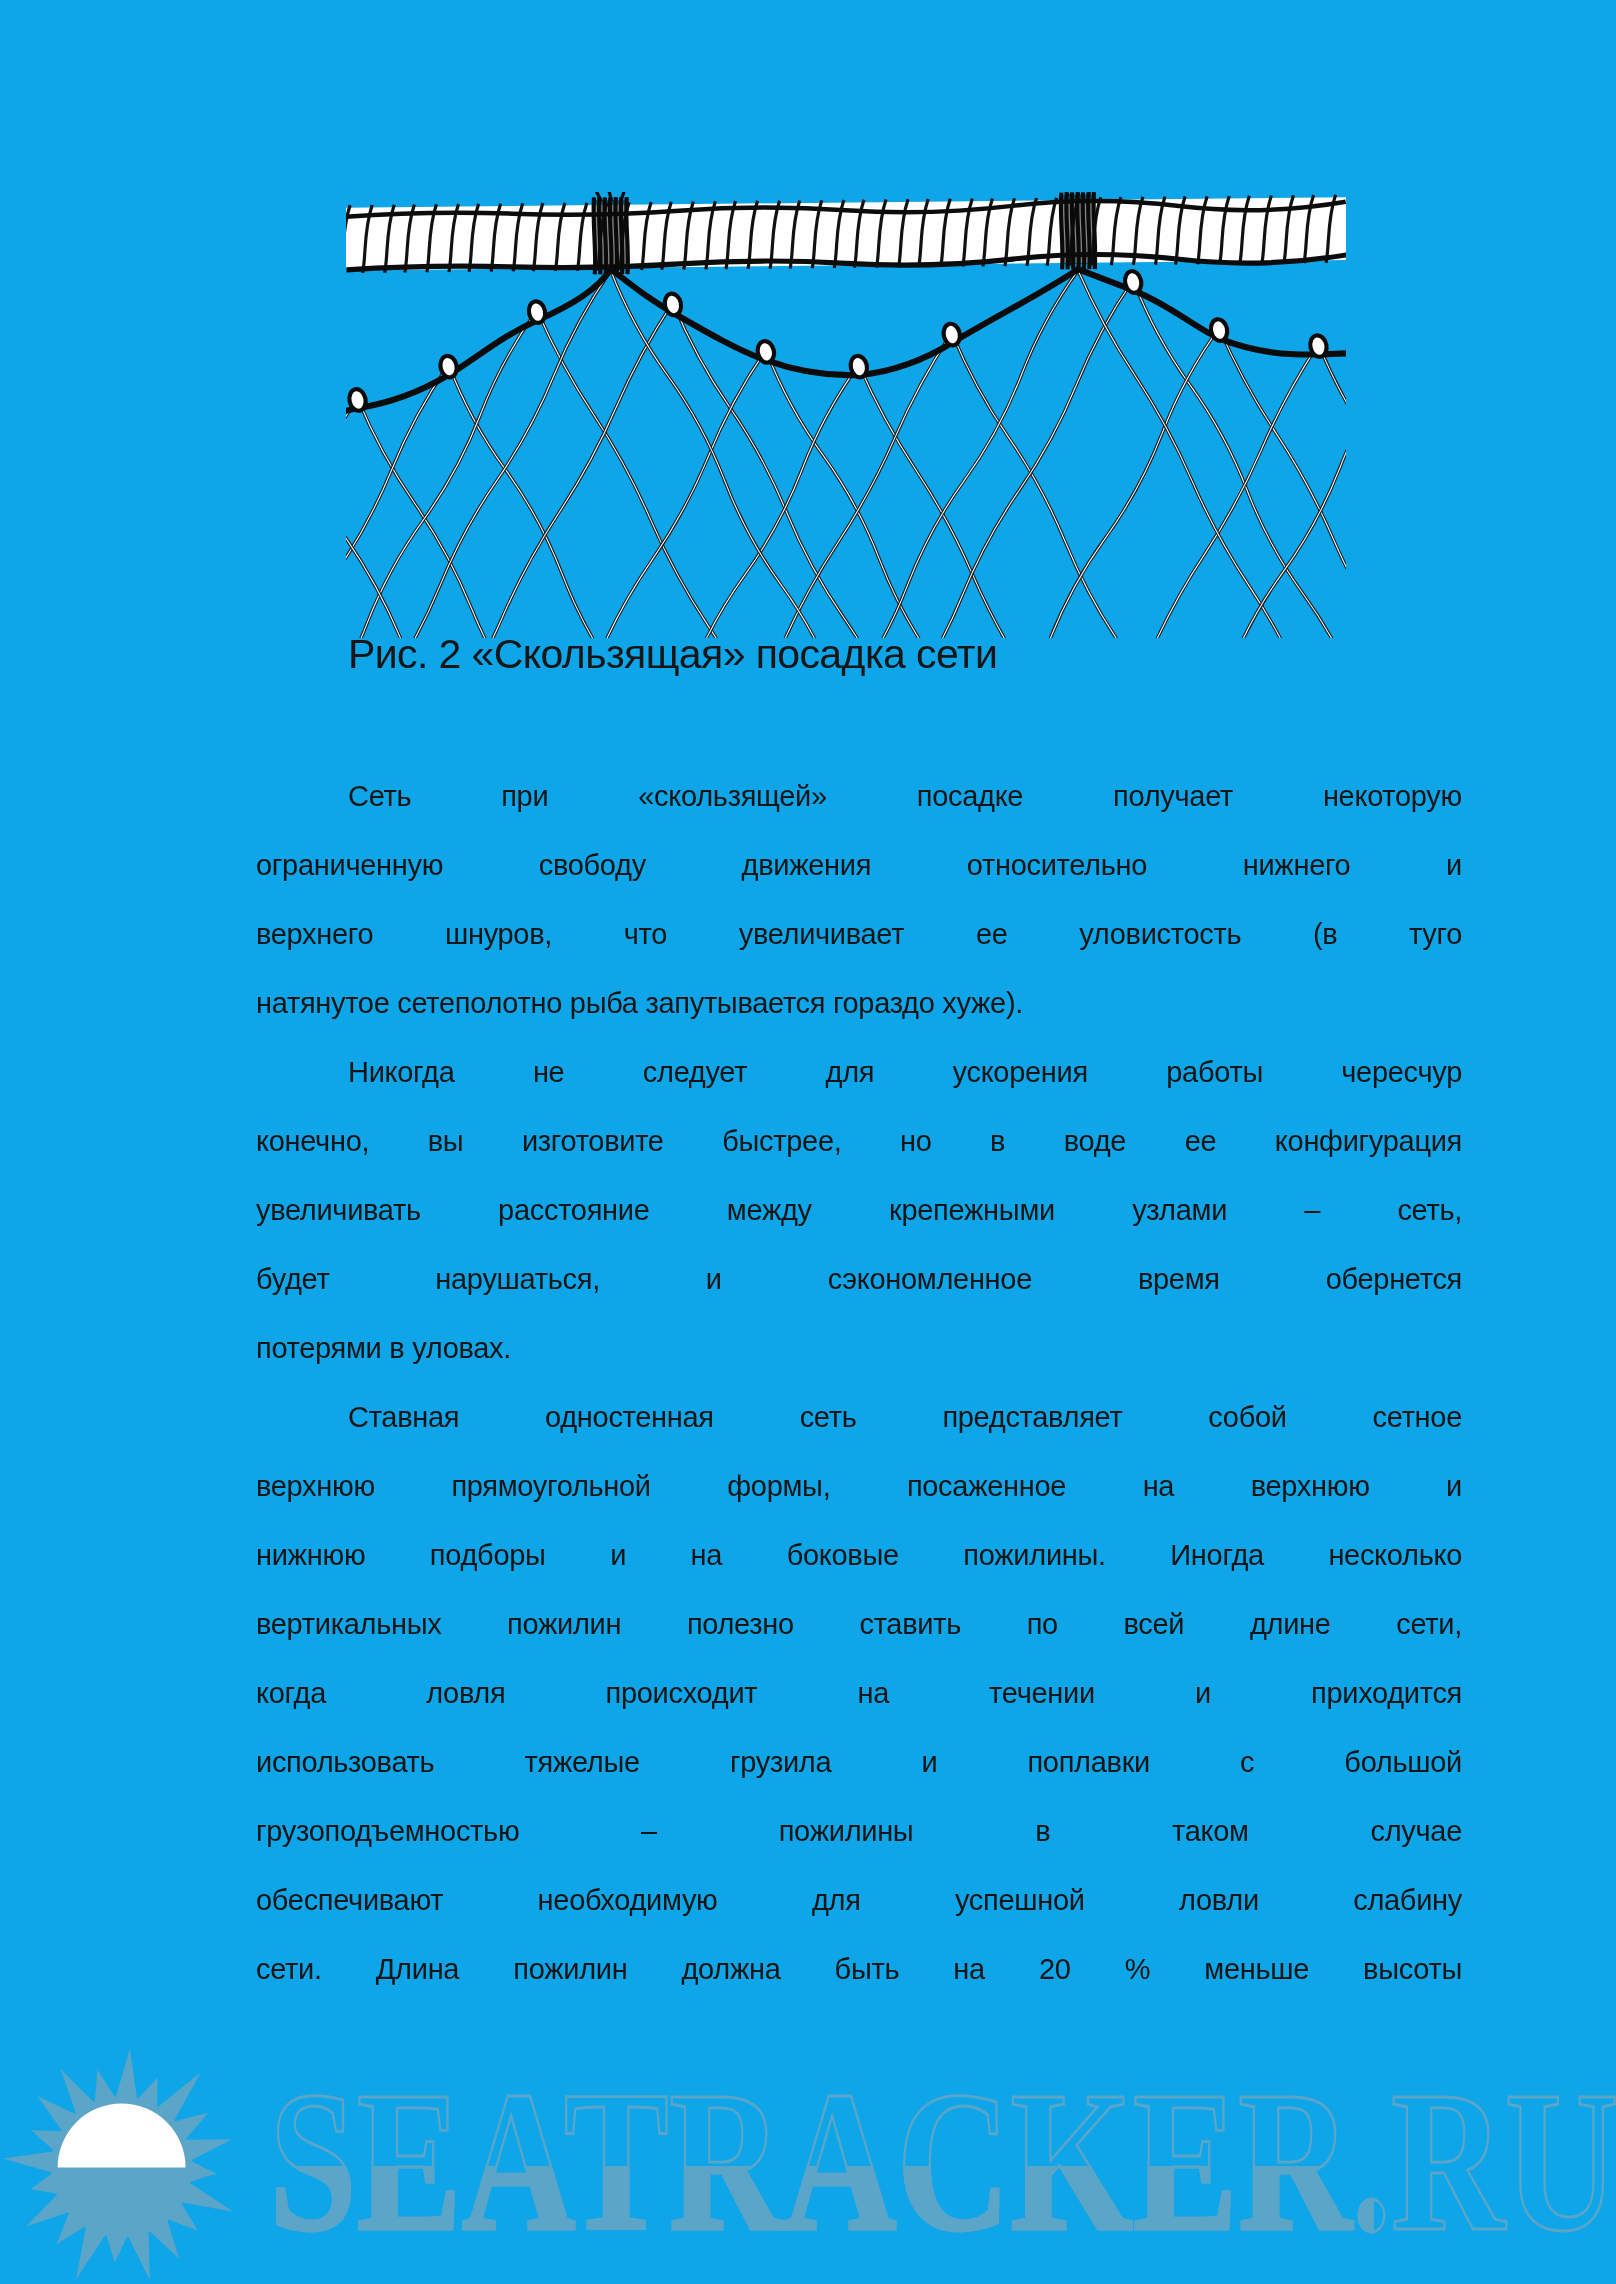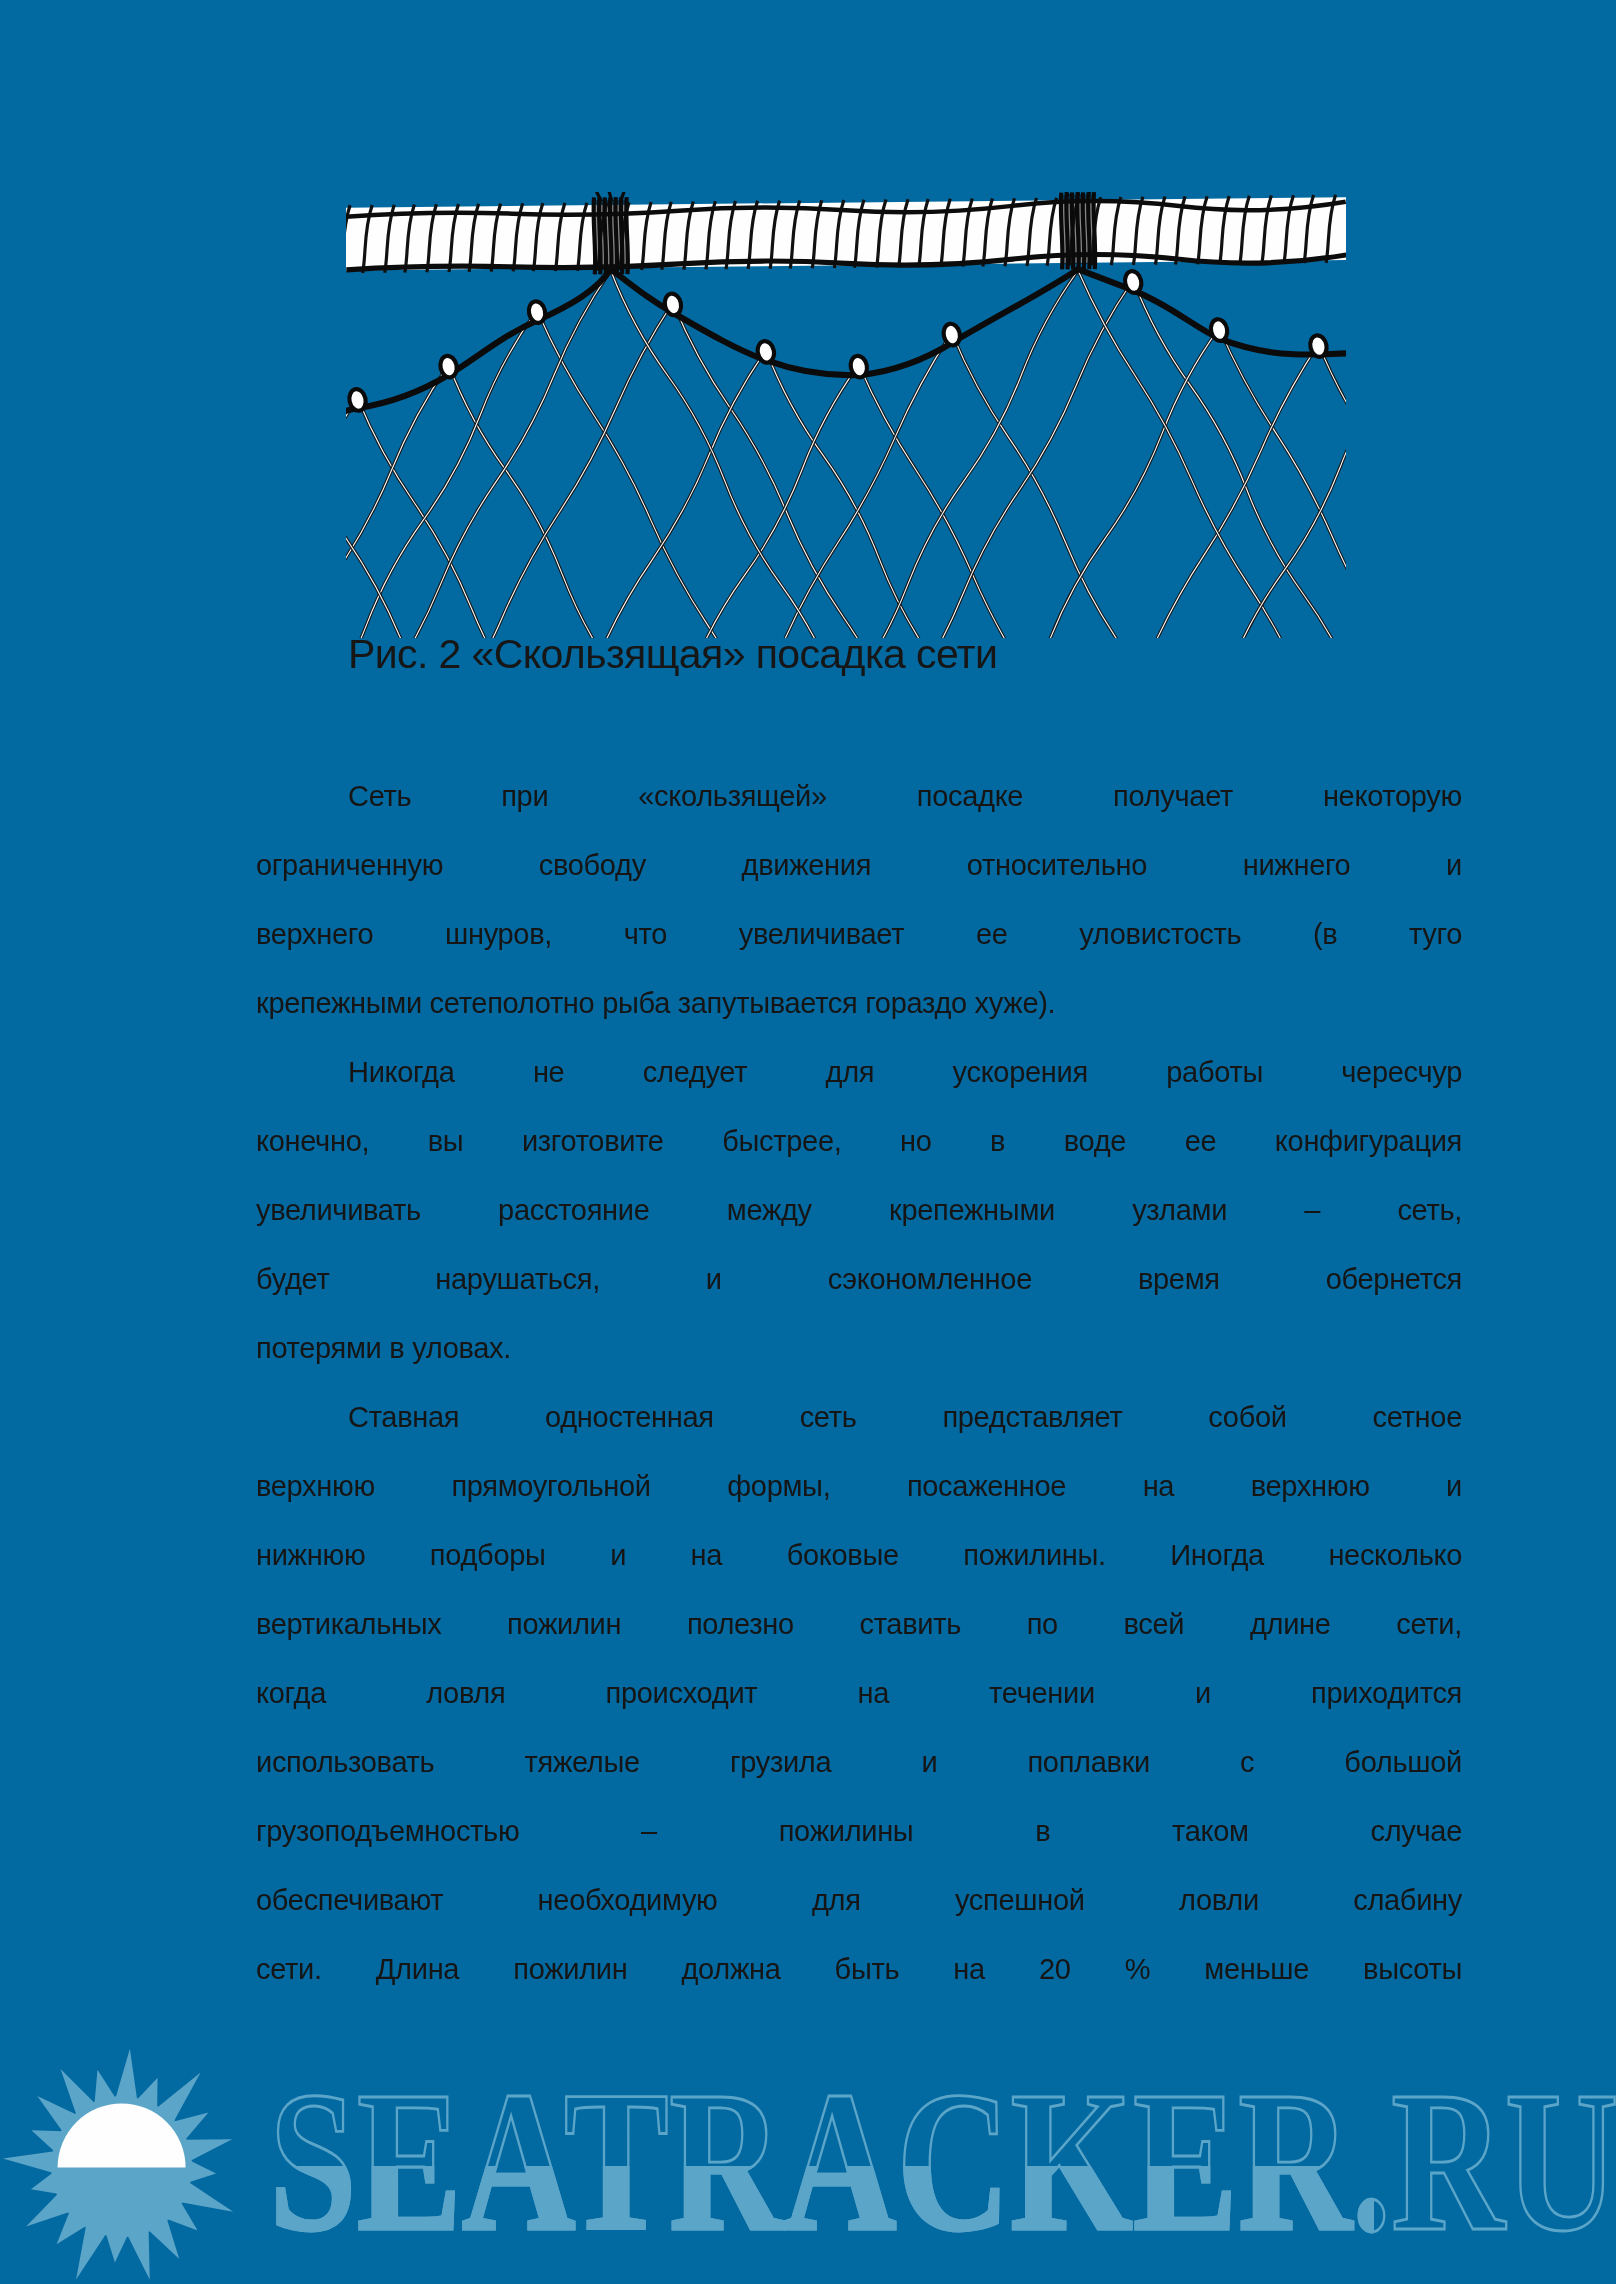--- a/index.html
+++ b/index.html
@@ -1,18 +1,18 @@
 <!DOCTYPE html>
 <html style="--wm-color: #5ba5c9;font-size:10.3px"><head>
 <meta charset="utf-8">
 <style>
   html,body{margin:0;padding:0;}
   .page{
     position:relative; width:1616px; height:2284px;
-    background:#0369a1; overflow:hidden;
+    background:#0ea5e9; overflow:hidden;
     font-family:"Liberation Sans", sans-serif;
   }
   
   .figure{position:absolute; left:346px; top:192px; width:1000px; height:446px;}
   .figure svg{display:block; width:100%; height:100%;}
   .caption{
     position:absolute; left:348px; top:631px;
     font-size:41px; line-height:46px; letter-spacing:-0.6px;
     color:#161616; white-space:nowrap;
   }
@@ -210,21 +210,21 @@
       </g>
     </svg>
   </div>
 
   <div class="caption">Рис. 2 «Скользящая» посадка сети</div>
 
   <div class="bodytext">
       <div class="jline just indent">Сеть при «скользящей» посадке получает некоторую</div>
       <div class="jline just">ограниченную свободу движения относительно нижнего и</div>
       <div class="jline just">верхнего шнуров, что увеличивает ее уловистость (в туго</div>
-      <div class="jline">крепежными сетеполотно рыба запутывается гораздо хуже).</div>
+      <div class="jline">натянутое сетеполотно рыба запутывается гораздо хуже).</div>
       <div class="jline just indent">Никогда не следует для ускорения работы чересчур</div>
       <div class="jline just">конечно, вы изготовите быстрее, но в воде ее конфигурация</div>
       <div class="jline just">увеличивать расстояние между крепежными узлами – сеть,</div>
       <div class="jline just">будет нарушаться, и сэкономленное время обернется</div>
       <div class="jline">потерями в уловах.</div>
       <div class="jline just indent">Ставная одностенная сеть представляет собой сетное</div>
       <div class="jline just">верхнюю прямоугольной формы, посаженное на верхнюю и</div>
       <div class="jline just">нижнюю подборы и на боковые пожилины. Иногда несколько</div>
       <div class="jline just">вертикальных пожилин полезно ставить по всей длине сети,</div>
       <div class="jline just">когда ловля происходит на течении и приходится</div>

